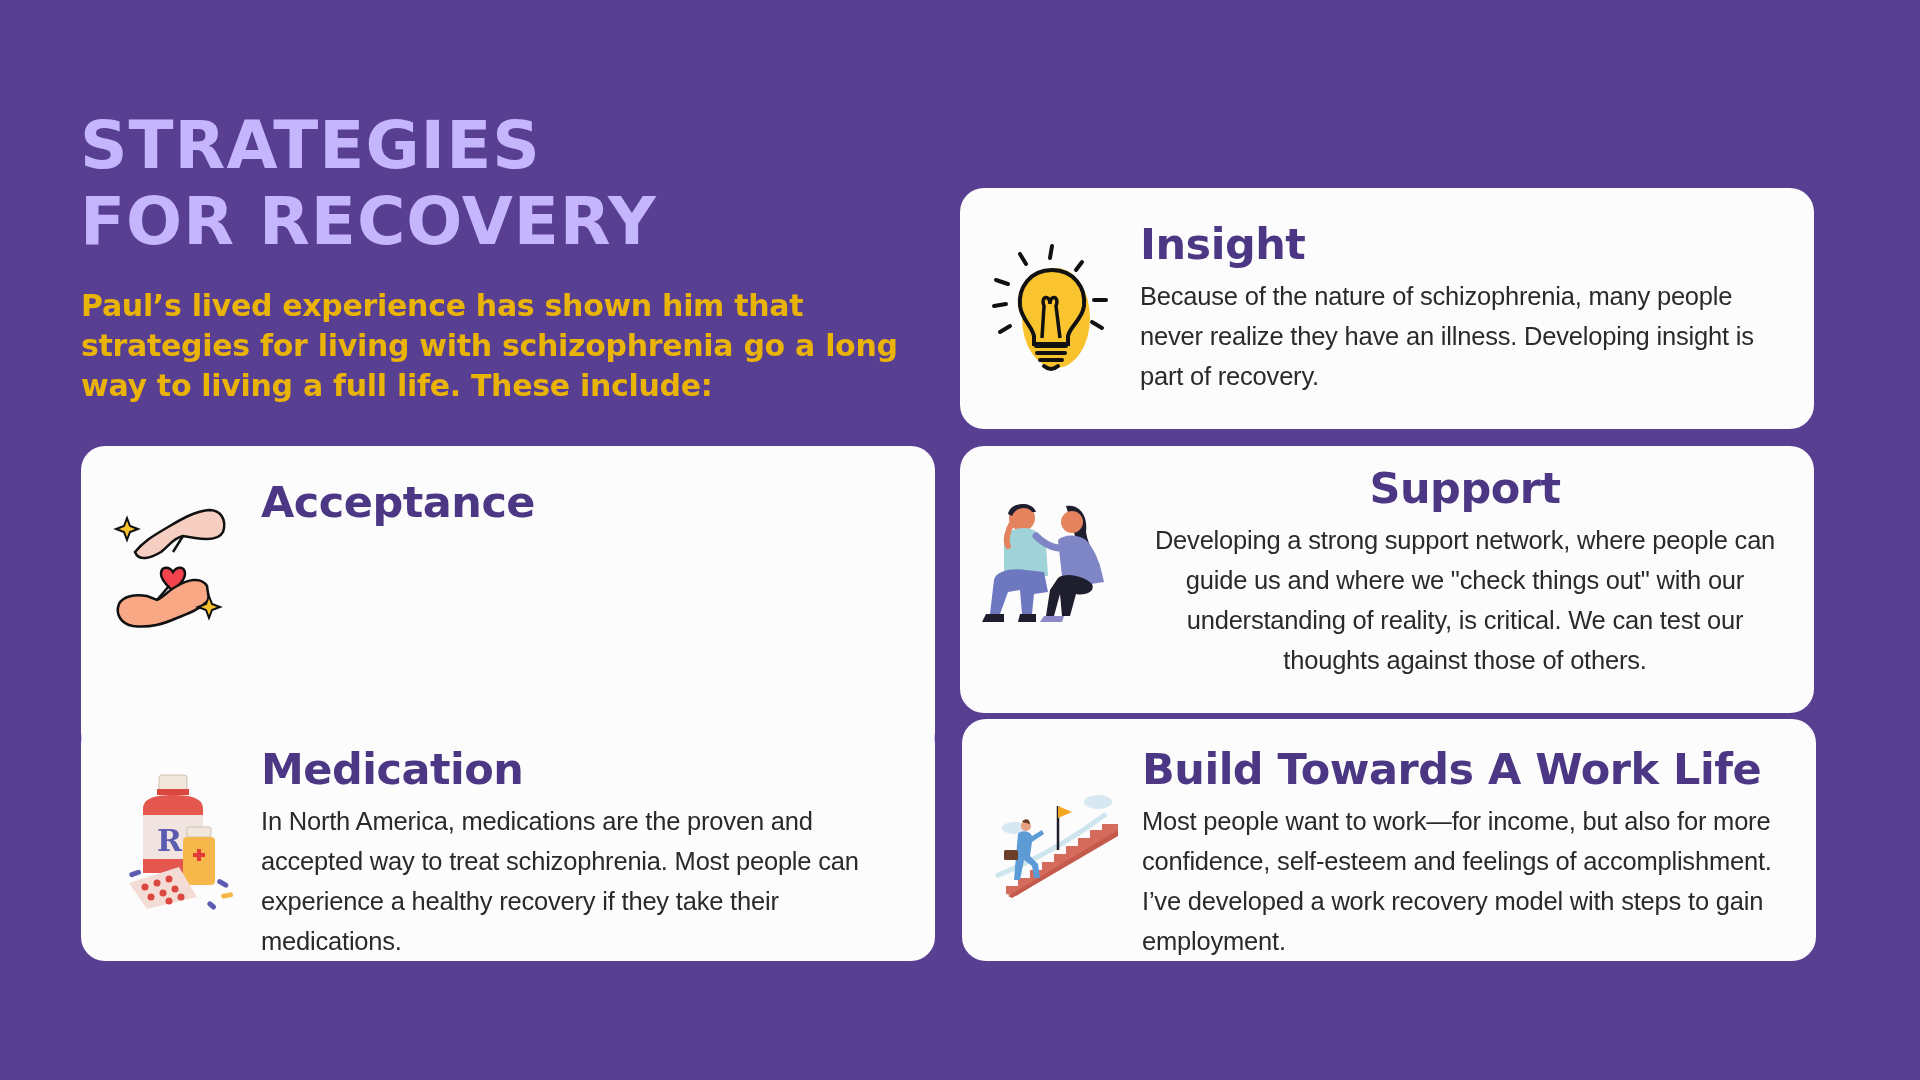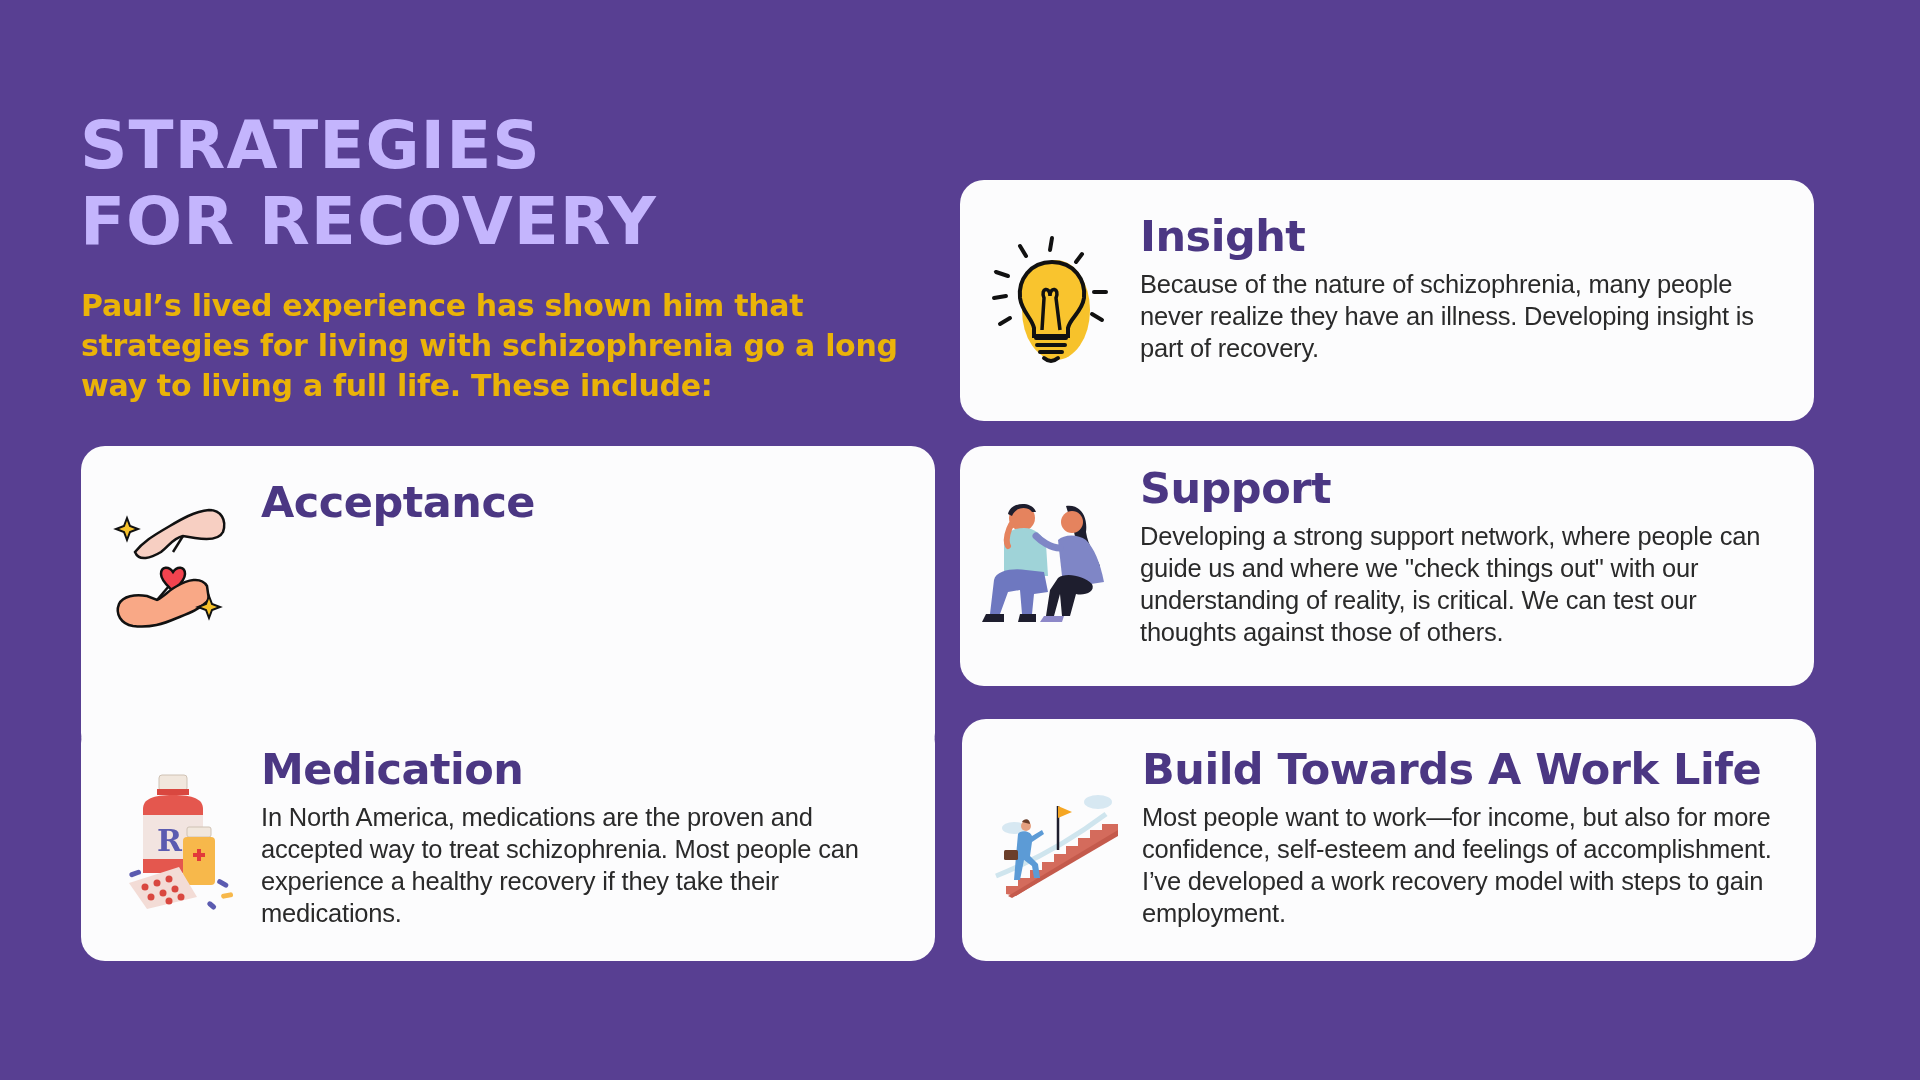--- a/index.html
+++ b/index.html
@@ -56,26 +56,26 @@
     font-weight: 700;
     font-size: 43px;
     line-height: 52px;
     letter-spacing: -0.5px;
   }
   .card p {
     margin: 6px 0 0 0;
     color: #2A2A2A;
     font-family: "Liberation Sans", sans-serif;
     font-size: 25.5px;
-    line-height: 32px;
+    line-height: 40px;
     letter-spacing: -0.2px;
   }
-  #card-insight     { left: 960px; top: 180px; width: 854px; height: 241px; }
+  #card-insight     { left: 960px; top: 188px; width: 854px; height: 241px; }
   #card-acceptance  { left: 81px;  top: 446px; width: 854px; height: 311px; }
-  #card-support     { left: 960px; top: 446px; width: 854px; height: 240px; }
+  #card-support     { left: 960px; top: 446px; width: 854px; height: 267px; text-align: center; }
   #card-medication  { left: 81px;  top: 719px; width: 854px; height: 242px; }
   #card-work        { left: 962px; top: 719px; width: 854px; height: 242px; }
 
   #card-insight .content    { top: 30px; }
   #card-insight .icon       { top: 52px; left: 30px; width: 124px; height: 136px; }
   #card-acceptance .content { top: 30px; }
   #card-acceptance .icon    { top: 50px; left: 32px; width: 120px; height: 140px; }
   #card-support .content    { top: 16px; }
   #card-support .icon       { top: 50px; left: 14px; width: 150px; height: 140px; }
   #card-medication .content { top: 24px; }

